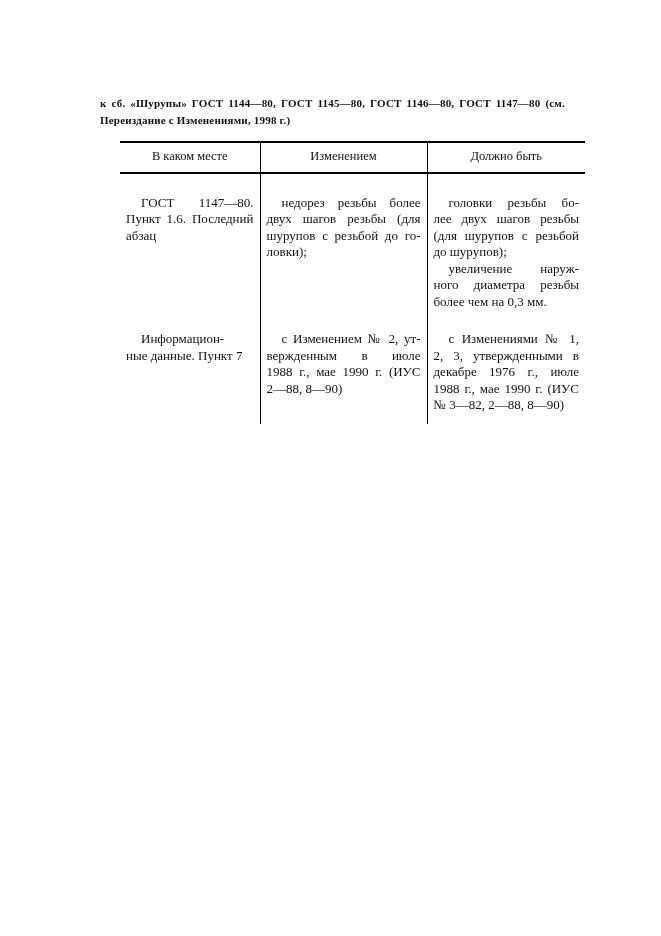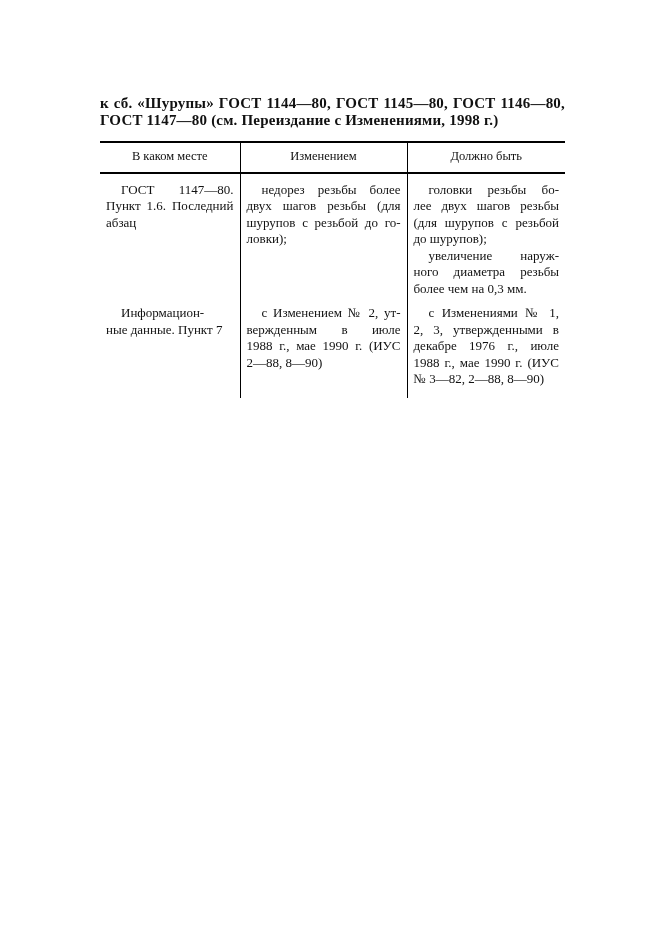--- a/index.html
+++ b/index.html
@@ -17,50 +17,51 @@
   }
   .page {
     position: absolute;
     left: 100px;
     top: 95px;
     width: 465px;
   }
   .doc-header {
     margin: 0 0 12px 0;
     font-weight: bold;
-    font-size: 15px;
+    font-size: 11px;
     line-height: 17px;
     text-align: justify;
     letter-spacing: 0.2px;
   }
   table.errata {
     border-collapse: collapse;
     table-layout: fixed;
     width: 465px;
     border-top: 2px solid #000;
     font-size: 13px;
     line-height: 16.5px;
+    margin-left: 20px;
   }
   col.c1 { width: 140px; }
   col.c2 { width: 167px; }
   col.c3 { width: 158px; }
   table.errata th {
     font-weight: normal;
     text-align: center;
     border-bottom: 2px solid #000;
     padding: 5px 4px 7px 4px;
     font-size: 12.5px;
   }
   table.errata th + th,
   table.errata td + td {
     border-left: 1.5px solid #000;
   }
   table.errata td {
     vertical-align: top;
-    padding: 8px 6px 0 6px;
+    padding: 21px 6px 0 6px;
     font-family: Liberation Serif, serif;
   }
   table.errata tbody tr:last-child td {
     padding-bottom: 10px;
   }
   .para { margin: 0; }
   .line {
     text-align: justify;
     text-align-last: justify;
   }

